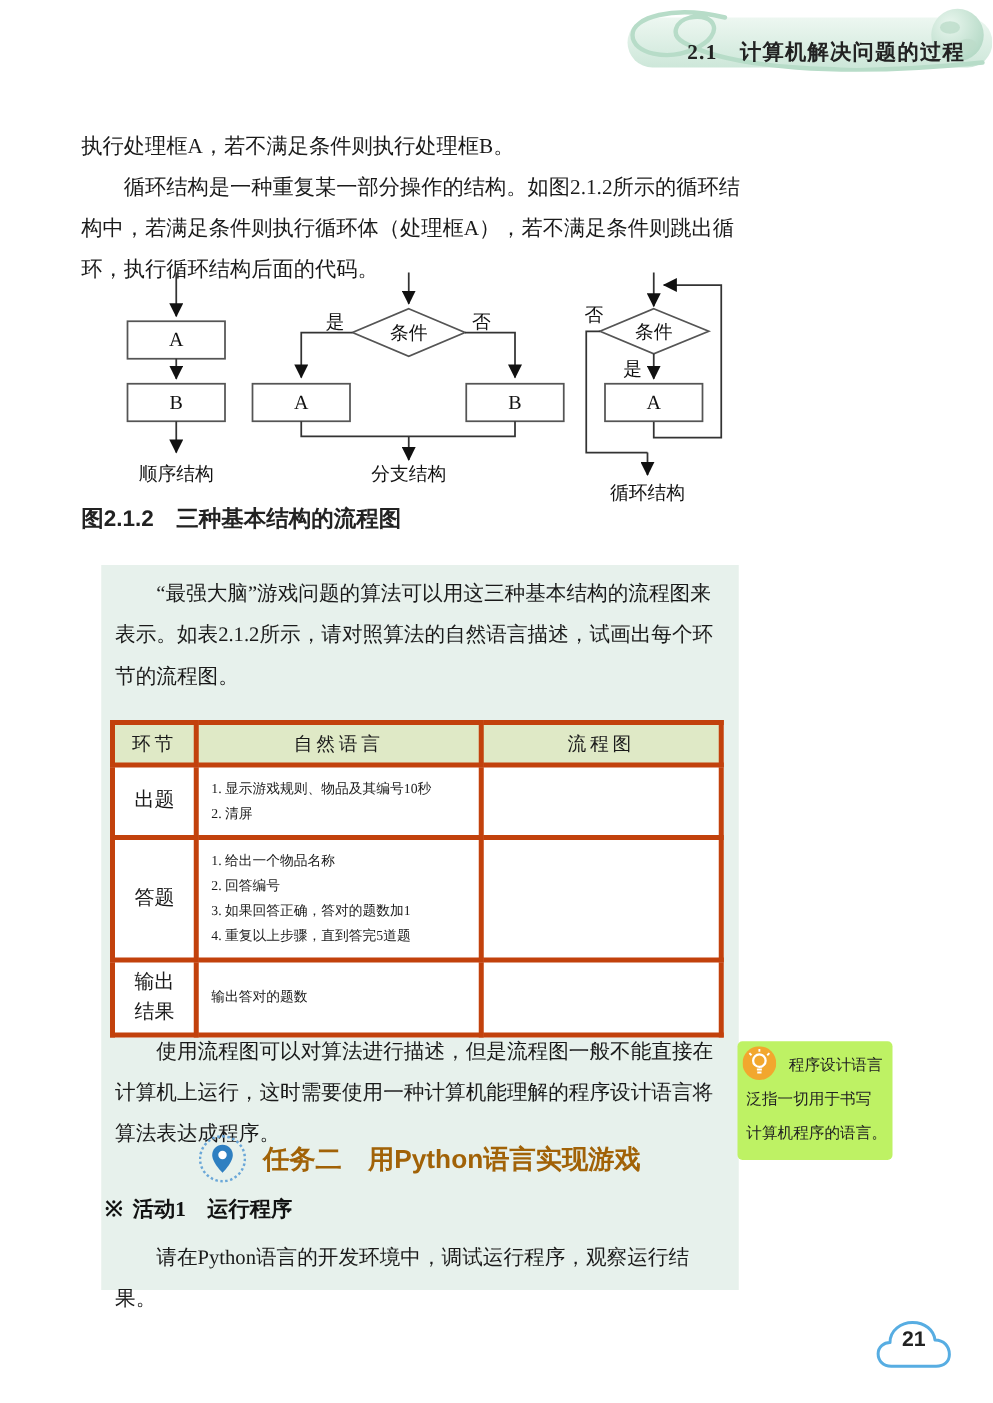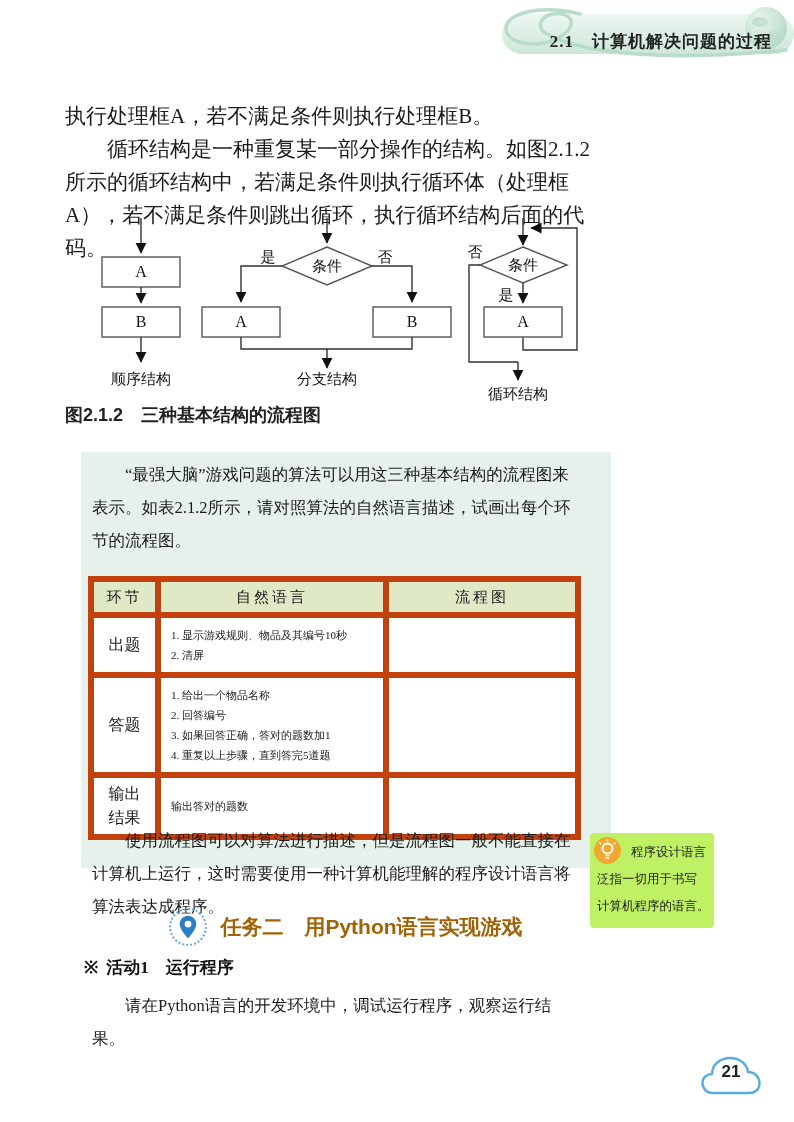--- a/index.html
+++ b/index.html
@@ -6,45 +6,45 @@
   .page{position:relative;width:794px;height:1122px;margin:0 auto;background:#ffffff;
         font-family:"Liberation Serif","DejaVu Serif",serif;color:#1a1a1a;overflow:hidden;}
 
   
   .hdr{position:absolute;left:462px;top:4px;width:332px;height:62px;}
   .hdr-svg{position:absolute;left:0;top:0;}
   .hdr-title{position:absolute;right:22px;top:26px;font-family:"Liberation Serif","DejaVu Serif",serif;
              font-weight:bold;font-size:17px;color:#222;letter-spacing:1px;white-space:nowrap;}
 
   
-  .intro{position:absolute;left:65px;top:100px;width:527px;font-size:21px;line-height:33px;}
+  .intro{position:absolute;left:65px;top:100px;width:527px;font-size:17px;line-height:33px;}
   .intro p{margin:0;}
   .intro p.ind{text-indent:2em;}
 
   
   .fig{position:absolute;left:65px;top:212px;}
   .fig svg{display:block;}
   .fig text{font-family:"Liberation Serif","DejaVu Serif",serif;fill:#111;}
   .fig .lbl{font-size:15px;}
   .fig .nd{font-size:16px;}
   .fig .sm{font-size:15px;}
   .caption{position:absolute;left:65px;top:403px;width:525px;text-align:left;
            font-family:"Liberation Sans","DejaVu Sans",sans-serif;font-weight:bold;font-size:18px;color:#222;}
 
   
-  .panel{position:absolute;left:81px;top:452px;width:510px;height:416px;background:#e7f1ec;padding-left:20px;}
+  .panel{position:absolute;left:81px;top:452px;width:510px;height:580px;background:#e7f1ec;}
   .panel-para{position:absolute;left:11px;width:488px;font-size:16.5px;line-height:33px;text-indent:2em;margin:0;}
   .p-intro{top:6px;}
   .p-flow{top:372px;}
   .p-run{top:537px;}
   .tbl-title{position:absolute;left:0;top:99px;width:100%;text-align:center;
              font-family:"Liberation Sans","DejaVu Sans",sans-serif;font-weight:bold;font-size:15px;color:#222;}
   table.nl{position:absolute;left:7px;top:124px;width:487px;border-collapse:collapse;table-layout:fixed;
            background:#ffffff;}
-  table.nl th,table.nl td{border:6px solid #c2410c;vertical-align:middle;}
+  table.nl th,table.nl td{border:4px solid #c2410c;vertical-align:middle;}
   table.nl th{background:#dfe9c6;font-weight:normal;font-size:15px;letter-spacing:3px;height:28px;text-align:center;}
   td.stage{text-align:center;font-size:16px;padding:4px 13px;line-height:24px;}
   td.steps{padding:7px 10px;font-size:11px;}
   td.steps div{line-height:20px;}
   td.flow{background:#ffffff;}
   tr.r1{height:54px;} tr.r2{height:80px;} tr.r3{height:58px;}
 
   .task-row{position:absolute;left:0;top:456px;width:100%;display:flex;align-items:center;justify-content:center;gap:13px;}
   .pin-wrap{width:38px;height:38px;border:2px dotted #6aa7d8;border-radius:50%;
             display:flex;align-items:center;justify-content:center;box-sizing:border-box;background:transparent;}

